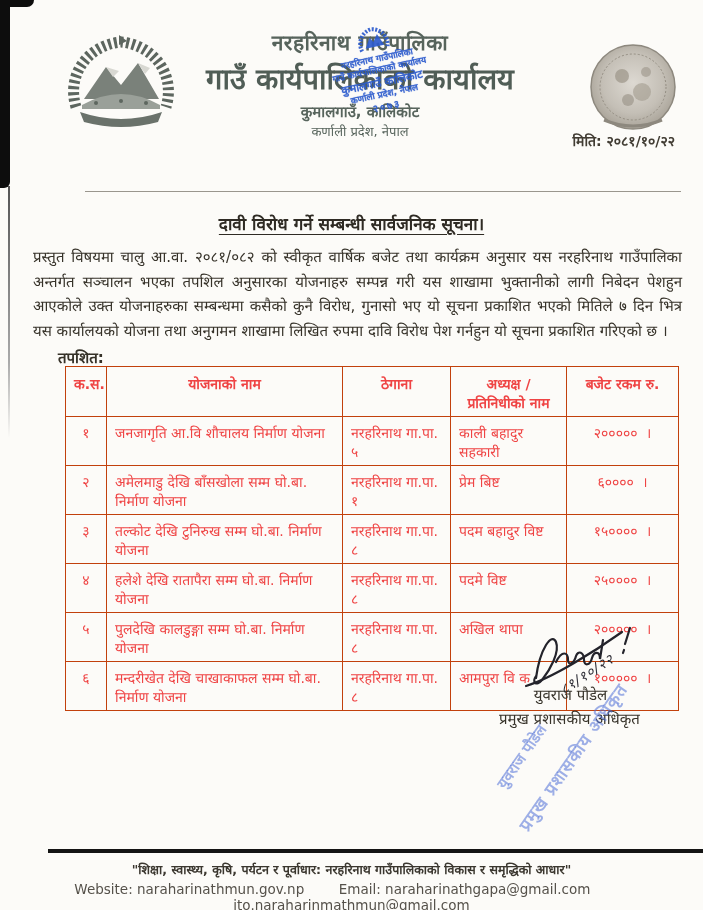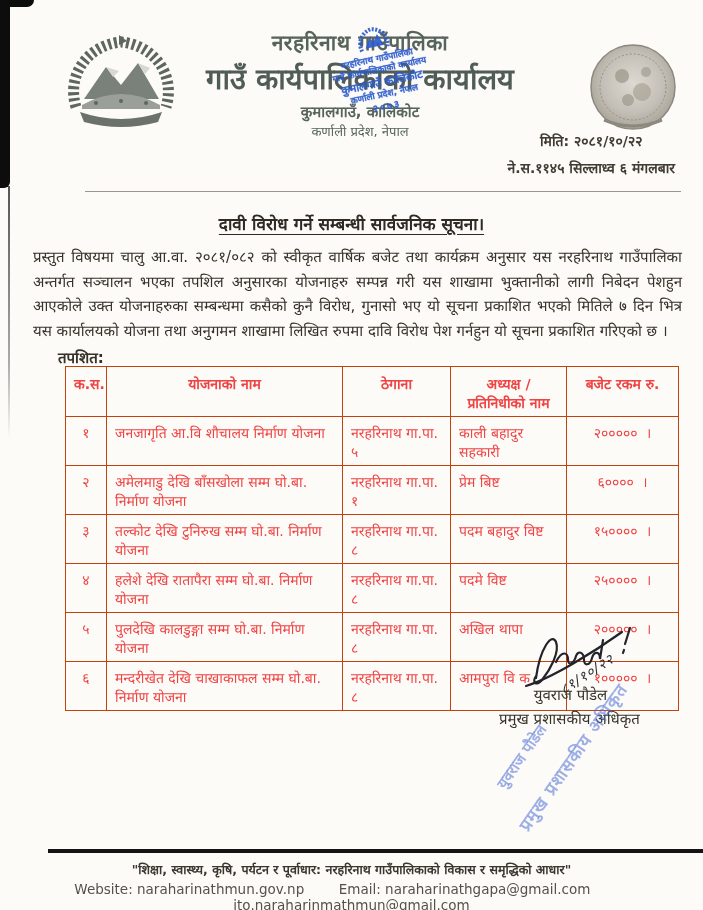--- a/index.html
+++ b/index.html
@@ -127,21 +127,20 @@
     </svg>
     <div class="s-line s1">नरहरिनाथ गाउँपालिका</div>
     <div class="s-line s2">गाउँ कार्यपालिकाको कार्यालय</div>
     <div class="s-line s3">कुमालगाउँ कालिकोट</div>
     <div class="s-line s4">कर्णाली प्रदेश, नेपाल</div>
     <div class="s-line s5">२०७३</div>
   </div>
 
   <div class="meta-right">
     <div>मिति: २०८१/१०/२२</div>
-    <div>ने.स.११४५ सिल्लाध्व ६ मंगलबार</div>
   </div>
   <div class="head-rule"></div>
 
   <div class="notice-title">
     <span>दावी विरोध गर्ने सम्बन्धी सार्वजनिक सूचना।</span>
   </div>
   <div class="notice-body">प्रस्तुत विषयमा चालु आ.वा. २०८१/०८२ को स्वीकृत वार्षिक बजेट तथा कार्यक्रम अनुसार यस नरहरिनाथ गाउँपालिका अन्तर्गत सञ्चालन भएका  तपशिल अनुसारका योजनाहरु सम्पन्न गरी यस शाखामा भुक्तानीको लागी निबेदन पेशहुन आएकोले उक्त योजनाहरुका सम्बन्धमा कसैको कुनै विरोध, गुनासो भए यो सूचना प्रकाशित भएको मितिले ७ दिन भित्र यस कार्यालयको योजना तथा अनुगमन शाखामा लिखित रुपमा दावि विरोध पेश गर्नहुन यो सूचना प्रकाशित गरिएको छ ।</div>
   <div class="table-label">तपशित:</div>
 
   <table class="projects">

